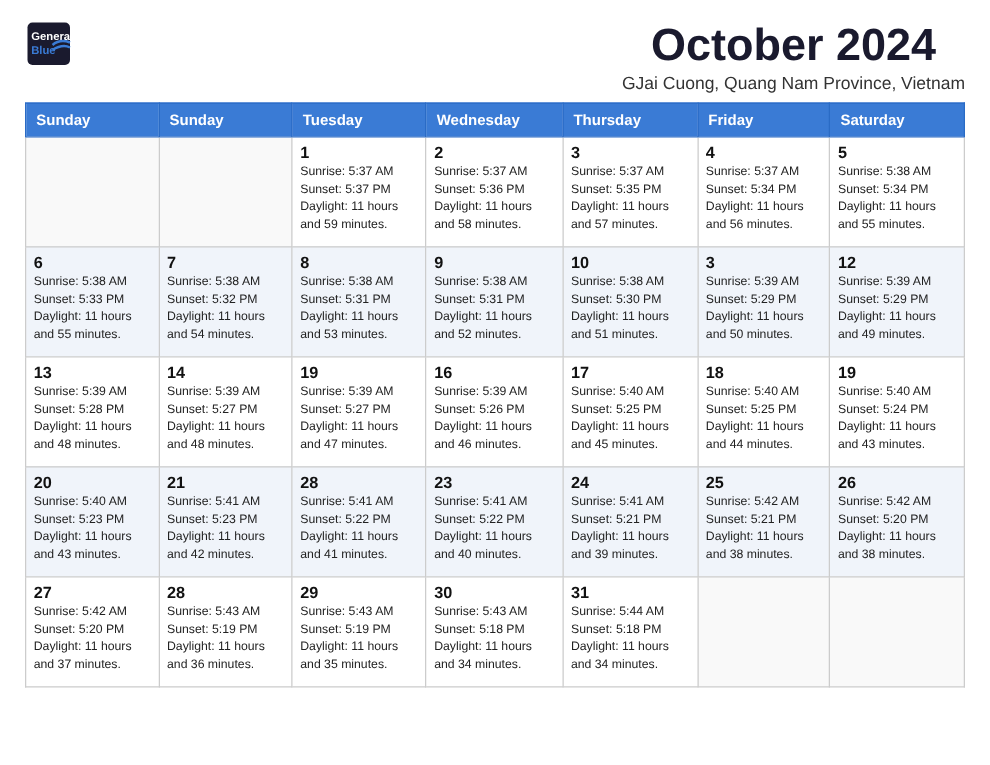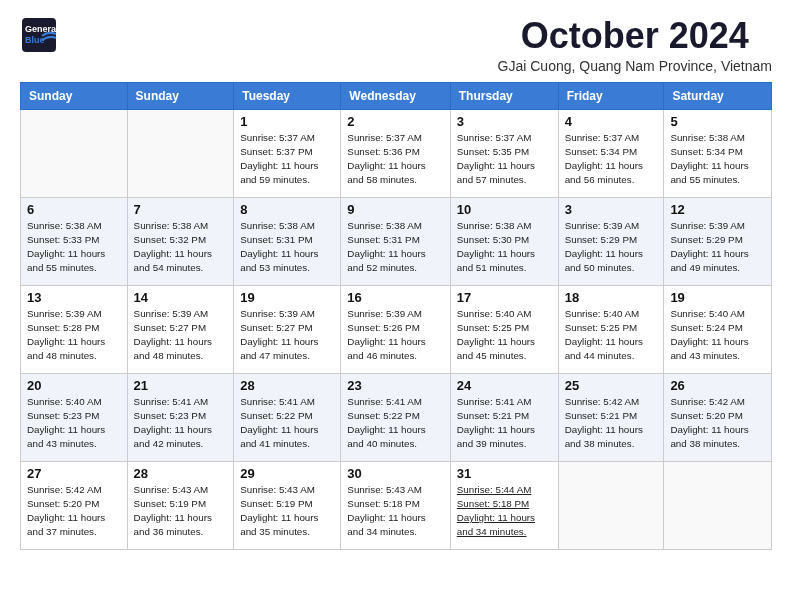--- a/index.html
+++ b/index.html
@@ -300,21 +300,21 @@
 Daylight: 11 hours and 35 minutes.</div>
           </td>
           <td>
             <span class="day-num">30</span>
             <div class="day-info" style="white-space: pre-line;">Sunrise: 5:43 AM
 Sunset: 5:18 PM
 Daylight: 11 hours and 34 minutes.</div>
           </td>
           <td>
             <span class="day-num">31</span>
-            <div class="day-info" style="white-space: pre-line; text-decoration: underline;">Sunrise: 5:44 AM
+            <div class="day-info" style="white-space: pre-line;">Sunrise: 5:44 AM
 Sunset: 5:18 PM
 Daylight: 11 hours and 34 minutes.</div>
           </td>
           <td class="empty"></td>
           <td class="empty"></td>
         </tr>
       </tbody>
   </table>
 </div>
 

